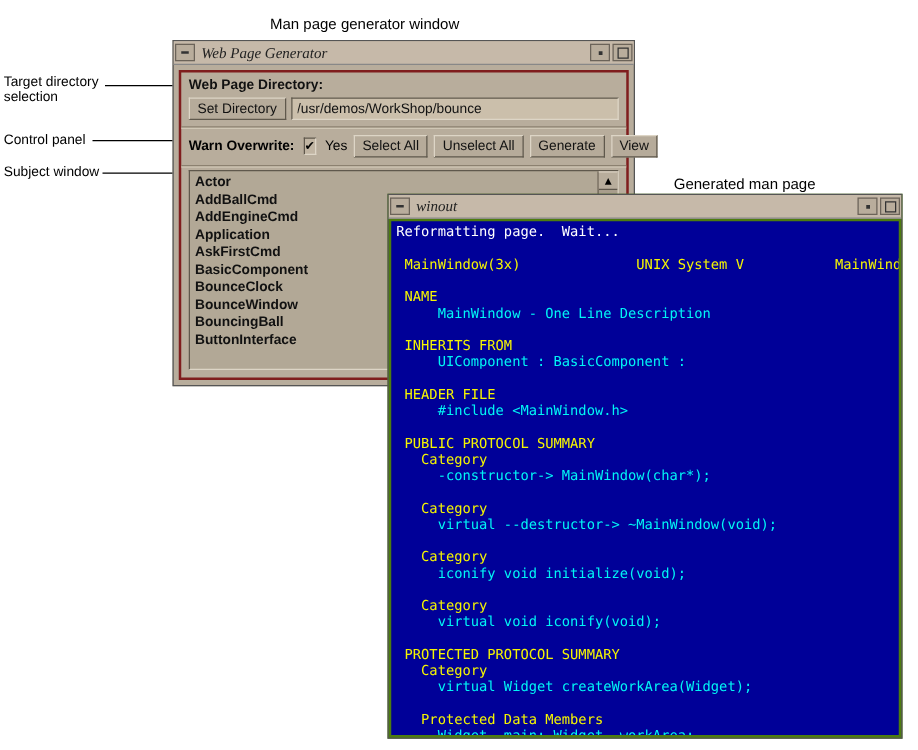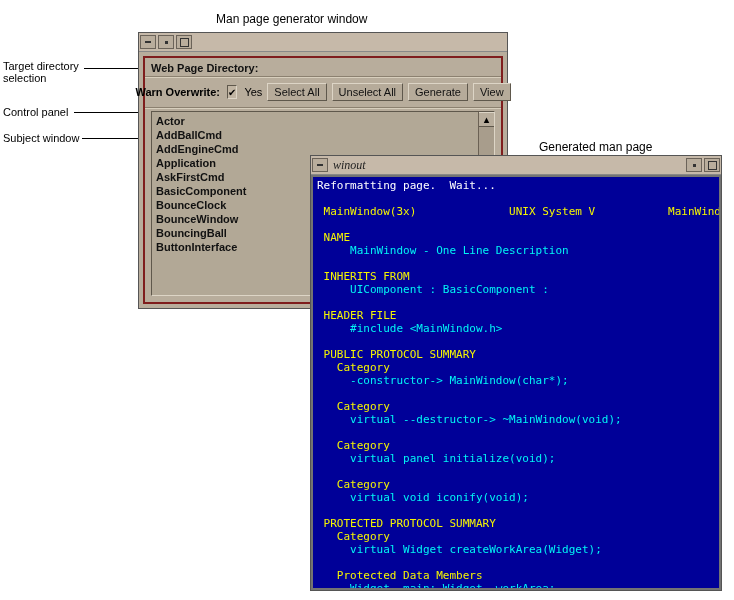--- a/index.html
+++ b/index.html
@@ -124,21 +124,20 @@
     background: #8c8170;
     box-shadow: 0 1px 0 #d8cfbd;
   }
   .control-row {
     display: flex;
     align-items: center;
     padding: 6px 6px;
     gap: 5px;
     flex-wrap: nowrap;
     white-space: nowrap;
-    justify-content: center;
   }
   .control-row .lbl {
     font-weight: bold;
     font-size: 11px;
   }
   .chk {
     width: 12px;
     height: 12px;
     border-top: 1px solid #5f584c;
     border-left: 1px solid #5f584c;
@@ -184,21 +183,21 @@
     height: 13px;
     background: #b8ad9c;
     border-top:1px solid #ddd5c6;
     border-bottom:1px solid #5f584c;
     display:flex;align-items:center;justify-content:center;
   }
   .sb-track { flex:1; }
   
   #term-window {
     top: 155px; left: 310px; width: 410px; height: 434px;
-    background: #737373;
+    background: #4d7c0f;
   }
   .term-inner {
     flex: 1;
     background: #000098;
     margin: 2px;
     padding: 2px 0 0 4px;
     overflow: hidden;
     font-family: "Courier New", monospace;
     font-size: 11px;
     line-height: 13px;
@@ -225,29 +224,34 @@
 <div class="callout" style="top:106px;left:3px">Control panel</div>
 <div class="callout-line" style="top:112px;left:74px;width:65px"></div>
 <div class="callout" style="top:132px;left:3px">Subject window</div>
 <div class="callout-line" style="top:138px;left:82px;width:57px"></div>
 
 <div class="window" id="gen-window">
   <div class="titlebar">
     <div class="tb-gadget">
         <div class="dash"></div>
       </div>
+    <div class="tb-title">Web Page Generator</div>
     <div class="tb-gadget">
         <div class="dot"></div>
       </div>
     <div class="tb-gadget">
         <div class="sq"></div>
       </div>
   </div>
   <div class="gen-inner">
     <div class="section-label">Web Page Directory:</div>
+    <div class="dir-row">
+      <button class="btn">Set Directory</button>
+      <input type="text" value="/usr/demos/WorkShop/bounce" style="">
+    </div>
     <div class="hr"></div>
     <div class="control-row">
       <span class="lbl">Warn Overwrite:</span>
       <span class="chk">✔</span>
       <span>Yes</span>
       <button class="btn">Select All</button>
       <button class="btn">Unselect All</button>
       <button class="btn">Generate</button>
       <button class="btn">View</button>
     </div>
@@ -302,21 +306,21 @@
 <span class="c-c">     #include &lt;MainWindow.h&gt;</span>
 
 <span class="c-y"> PUBLIC PROTOCOL SUMMARY</span>
 <span class="c-y">   Category</span>
 <span class="c-c">     -constructor-&gt; MainWindow(char*);</span>
 
 <span class="c-y">   Category</span>
 <span class="c-c">     virtual --destructor-&gt; ~MainWindow(void);</span>
 
 <span class="c-y">   Category</span>
-<span class="c-c">     virtual panel initialize(void);</span>
+<span class="c-c">     iconify void initialize(void);</span>
 
 <span class="c-y">   Category</span>
 <span class="c-c">     virtual void iconify(void);</span>
 
 <span class="c-y"> PROTECTED PROTOCOL SUMMARY</span>
 <span class="c-y">   Category</span>
 <span class="c-c">     virtual Widget createWorkArea(Widget);</span>
 
 <span class="c-y">   Protected Data Members</span>
 <span class="c-c">     Widget _main; Widget _workArea;</span>

